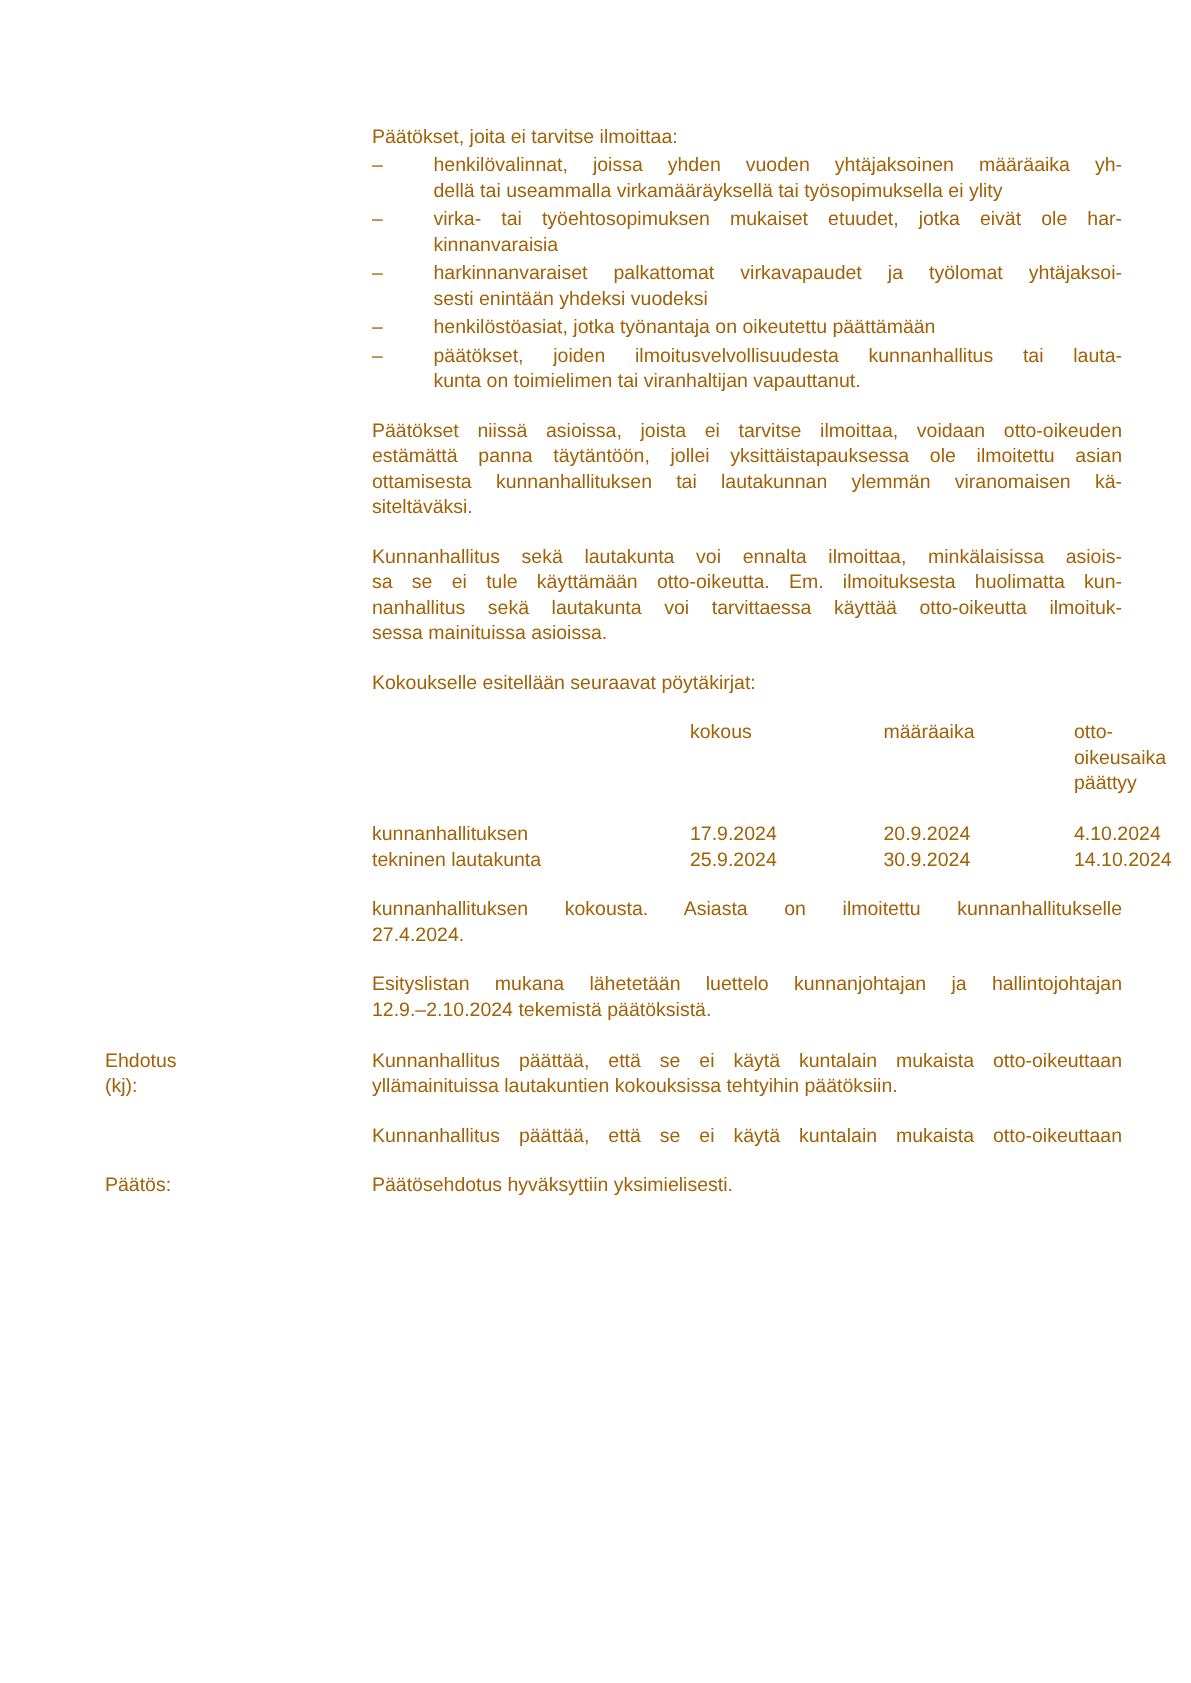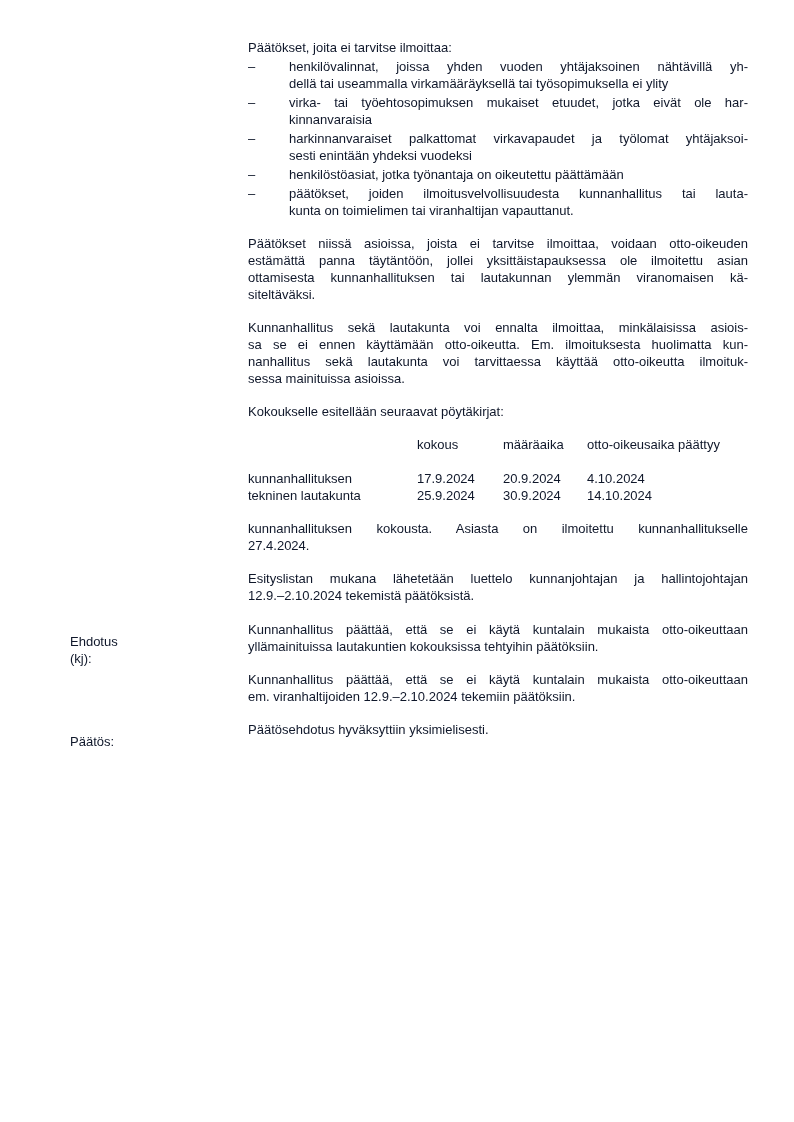--- a/index.html
+++ b/index.html
@@ -5,38 +5,38 @@
   html, body {
     margin: 0;
     padding: 0;
     background: #ffffff;
   }
   .page {
     position: relative;
     width: 794px;
     height: 1122px;
     box-sizing: border-box;
-    padding-top: 39px;
+    padding-top: 82px;
     background: #ffffff;
-    color: #0f172a;
+    color: #a16207;
     font-family: "Liberation Sans", "DejaVu Sans", sans-serif;
     font-size: 13px;
     line-height: 17px;
     overflow: hidden;
   }
   .block {
     position: relative;
     margin-left: 248px;
     width: 500px;
     margin-bottom: 16px;
   }
   .side-label {
     position: absolute;
     left: -178px;
-    top: 12px;
+    top: 0;
     width: 172px;
   }
   .tl { min-height: 17px; }
   
   .just {
     text-align: justify;
     text-align-last: justify;
   }
   .li {
     display: flex;
@@ -46,36 +46,37 @@
     flex: none;
     width: 41px;
   }
   .li-body {
     flex: 1;
     min-width: 0;
   }
   .trow {
     display: grid;
     grid-template-columns: 169px 86px 84px 1fr;
+    gap: 43px;
   }
   .tspacer { height: 17px; }
   .offset-one-line { margin-top: 17px; }
 </style>
 </head>
 <body>
 
 <div class="page">
 
   <div class="block">
     <div class="tl">Päätökset, joita ei tarvitse ilmoittaa:</div>
     <div>
         <div class="li">
           <span class="dash">–</span>
           <div class="li-body">
-            <div class="tl just">henkilövalinnat, joissa yhden vuoden yhtäjaksoinen nähtävillä yh-</div>
+            <div class="tl just">henkilövalinnat, joissa yhden vuoden yhtäjaksoinen määräaika yh-</div>
             <div class="tl">dellä tai useammalla virkamääräyksellä tai työsopimuksella ei ylity</div>
           </div>
         </div>
         <div class="li">
           <span class="dash">–</span>
           <div class="li-body">
             <div class="tl just">virka- tai työehtosopimuksen mukaiset etuudet, jotka eivät ole har-</div>
             <div class="tl">kinnanvaraisia</div>
           </div>
         </div>
@@ -104,21 +105,21 @@
 
   <div class="block">
       <div class="tl just">Päätökset niissä asioissa, joista ei tarvitse ilmoittaa, voidaan otto-oikeuden</div>
       <div class="tl just">estämättä panna täytäntöön, jollei yksittäistapauksessa ole ilmoitettu asian</div>
       <div class="tl just">ottamisesta kunnanhallituksen tai lautakunnan ylemmän viranomaisen kä-</div>
       <div class="tl">siteltäväksi.</div>
     </div>
 
   <div class="block">
       <div class="tl just">Kunnanhallitus sekä lautakunta voi ennalta ilmoittaa, minkälaisissa asiois-</div>
-      <div class="tl just">sa se ei ennen käyttämään otto-oikeutta. Em. ilmoituksesta huolimatta kun-</div>
+      <div class="tl just">sa se ei tule käyttämään otto-oikeutta. Em. ilmoituksesta huolimatta kun-</div>
       <div class="tl just">nanhallitus sekä lautakunta voi tarvittaessa käyttää otto-oikeutta ilmoituk-</div>
       <div class="tl">sessa mainituissa asioissa.</div>
     </div>
 
   <div class="block">
     <div class="tl">Kokoukselle esitellään seuraavat pöytäkirjat:</div>
   </div>
 
   <div class="block">
     <div class="trow">
@@ -158,21 +159,20 @@
       <div class="tl">(kj):</div>
     </div>
     <div class="offset-one-line">
         <div class="tl just">Kunnanhallitus päättää, että se ei käytä kuntalain mukaista otto-oikeuttaan</div>
         <div class="tl">yllämainituissa lautakuntien kokouksissa tehtyihin päätöksiin.</div>
       </div>
   </div>
 
   <div class="block">
       <div class="tl just">Kunnanhallitus päättää, että se ei käytä kuntalain mukaista otto-oikeuttaan</div>
-      <div class="tl">em. viranhaltijoiden 12.9.–2.10.2024 tekemiin päätöksiin.</div>
     </div>
 
   <div class="block">
     <div class="side-label">
       <div class="tl">Päätös:</div>
     </div>
     <div class="tl">Päätösehdotus hyväksyttiin yksimielisesti.</div>
   </div>
 
 </div>

